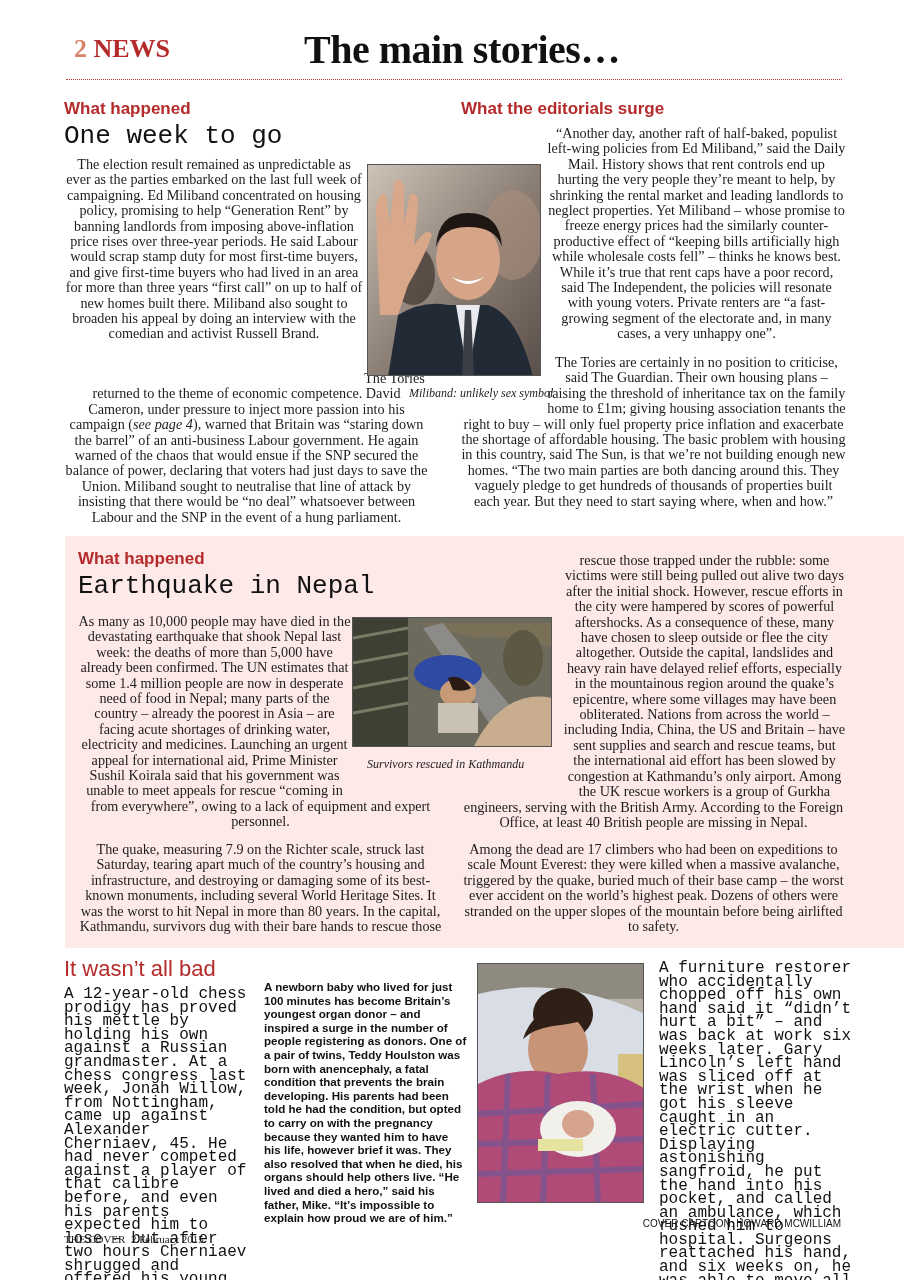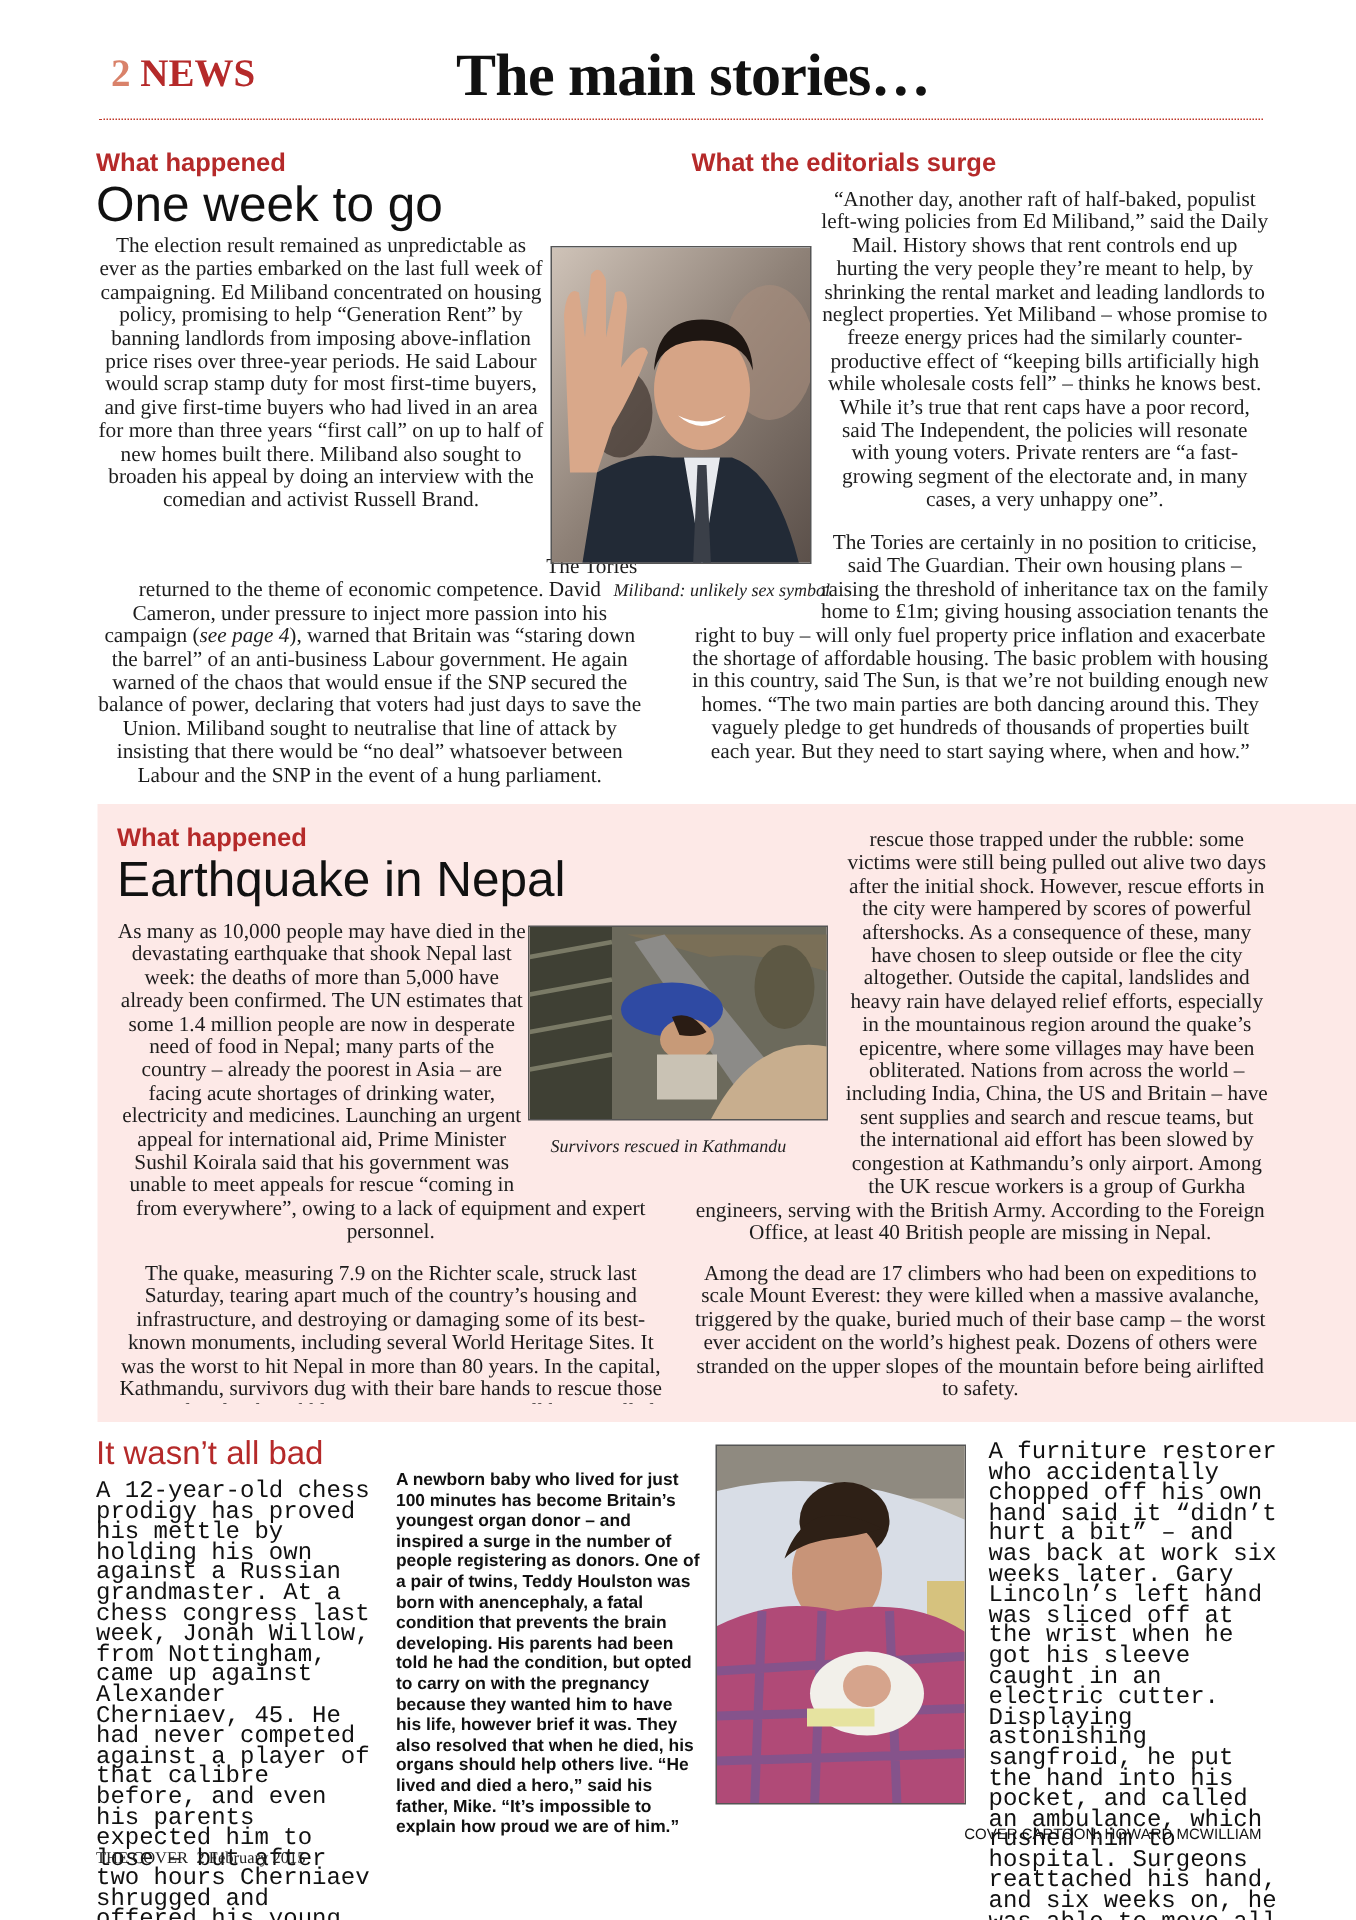--- a/index.html
+++ b/index.html
@@ -8,21 +8,21 @@
 
   .abs { position: absolute; }
 
   
   .section-label { left: 62px; top: 34px; font-family: "Liberation Serif", serif; font-weight: bold; font-size: 26px; color: #b52a2a; letter-spacing: 0px; margin-left: 12px; }
   .section-label .num { color: #d9826a; }
   .page-title { left: 304px; top: 26px; font-family: "Liberation Serif", serif; font-weight: bold; font-size: 40px; color: #111; letter-spacing: -0.5px; }
   .divider { left: 66px; top: 79px; width: 776px; height: 0; border-top: 1px dotted #c0392b; }
 
   .kicker { font-family: "Liberation Sans", sans-serif; font-weight: bold; font-size: 17px; color: #b52a2a; }
-  .headline { font-family: Liberation Sans, sans-serif; font-size: 33px; color: #111; line-height: 36px; }
+  .headline { font-family: Liberation Mono, monospace; font-size: 26px; color: #111; line-height: 36px; }
 
   .body-serif { font-family: "Liberation Serif", serif; font-size: 14.2px; line-height: 15.4px; color: #1c1c1c; text-align: center; }
   .caption { font-family: "Liberation Serif", serif; font-style: italic; font-size: 12px; color: #222; }
 
   .photo { border: 1px solid #555; overflow: hidden; }
 
   
   .pink-box { left: 65px; top: 536px; width: 839px; height: 412px; background: #fde9e7; }
 
   

